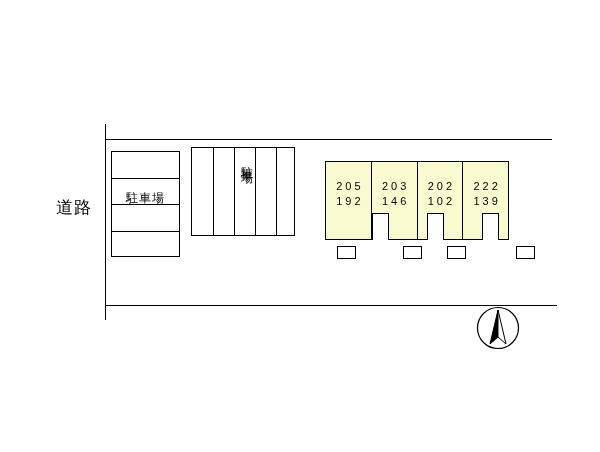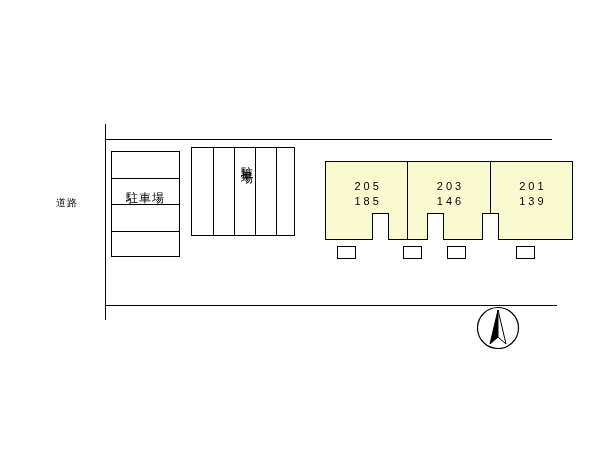--- a/index.html
+++ b/index.html
@@ -13,21 +13,21 @@
     background:#ffffff;
     font-family:"Liberation Sans", sans-serif;
     color:#000;
     overflow:hidden;
   }
   .hline{position:absolute;height:0;border-top:1px solid var(--line);}
   .vline{position:absolute;width:0;border-left:1px solid var(--line);}
 
   .road-label{
     position:absolute;left:56px;top:196px;
-    font-size:10px;letter-spacing:1px;
+    font-size:17px;letter-spacing:1px;
   }
 
   
   .parking-left{
     position:absolute;left:111px;top:151px;width:69px;height:106px;
     border:1px solid var(--line);box-sizing:border-box;background:#fff;
   }
   .parking-left .stall-divider{position:absolute;left:0;width:100%;height:0;border-top:1px solid var(--line);}
   .parking-left .lot-label{
     position:absolute;left:0;top:38px;width:100%;
@@ -41,21 +41,21 @@
   }
   .parking-middle .stall-divider{position:absolute;top:0;height:100%;width:0;border-left:1px solid var(--line);}
   .parking-middle .lot-label{
     position:absolute;left:46px;top:8px;
     writing-mode:vertical-rl;text-orientation:upright;
     font-size:12px;letter-spacing:3px;
   }
 
   
   .building{
-    position:absolute;left:325px;top:161px;width:248px;height:79px;
+    position:absolute;left:325px;top:161px;width:184px;height:79px;
     border:1px solid var(--line);box-sizing:border-box;
     background:var(--unit-fill);
     display:flex;
   }
   .unit{
     flex:1 1 0;
     display:flex;align-items:center;justify-content:center;
     position:relative;
   }
   .unit + .unit{border-left:1px solid var(--line);}
@@ -108,32 +108,38 @@
     <div class="stall-divider" style="left:42px;"></div>
     <div class="stall-divider" style="left:63px;"></div>
     <div class="stall-divider" style="left:84px;"></div>
     <div class="lot-label">駐車場</div>
   </div>
 
   <div class="building">
     <div class="unit">
       <div class="unit-label">
         <div>205</div>
-        <div>185</div>
+        <div>192</div>
       </div>
     </div>
     <div class="unit">
       <div class="unit-label">
         <div>203</div>
         <div>146</div>
       </div>
     </div>
     <div class="unit">
       <div class="unit-label">
-        <div>201</div>
+        <div>202</div>
+        <div>102</div>
+      </div>
+    </div>
+    <div class="unit">
+      <div class="unit-label">
+        <div>222</div>
         <div>139</div>
       </div>
     </div>
 
     <div class="alcove a1"></div>
     <div class="alcove a2"></div>
     <div class="alcove a3"></div>
   </div>
 
   <div class="porch p1"></div>

